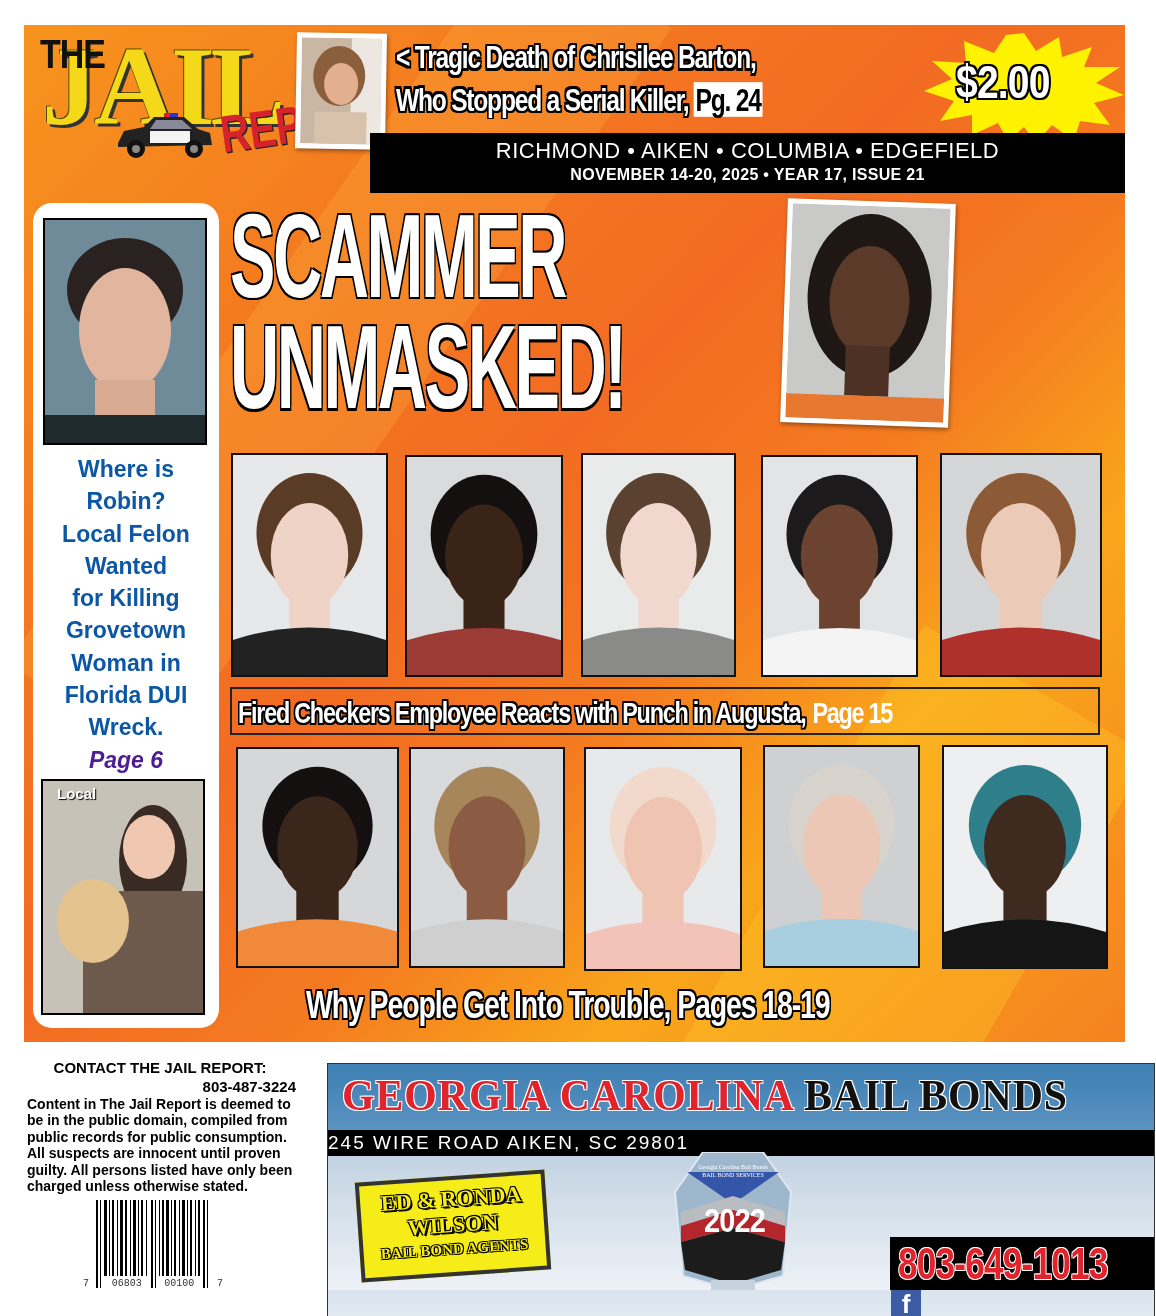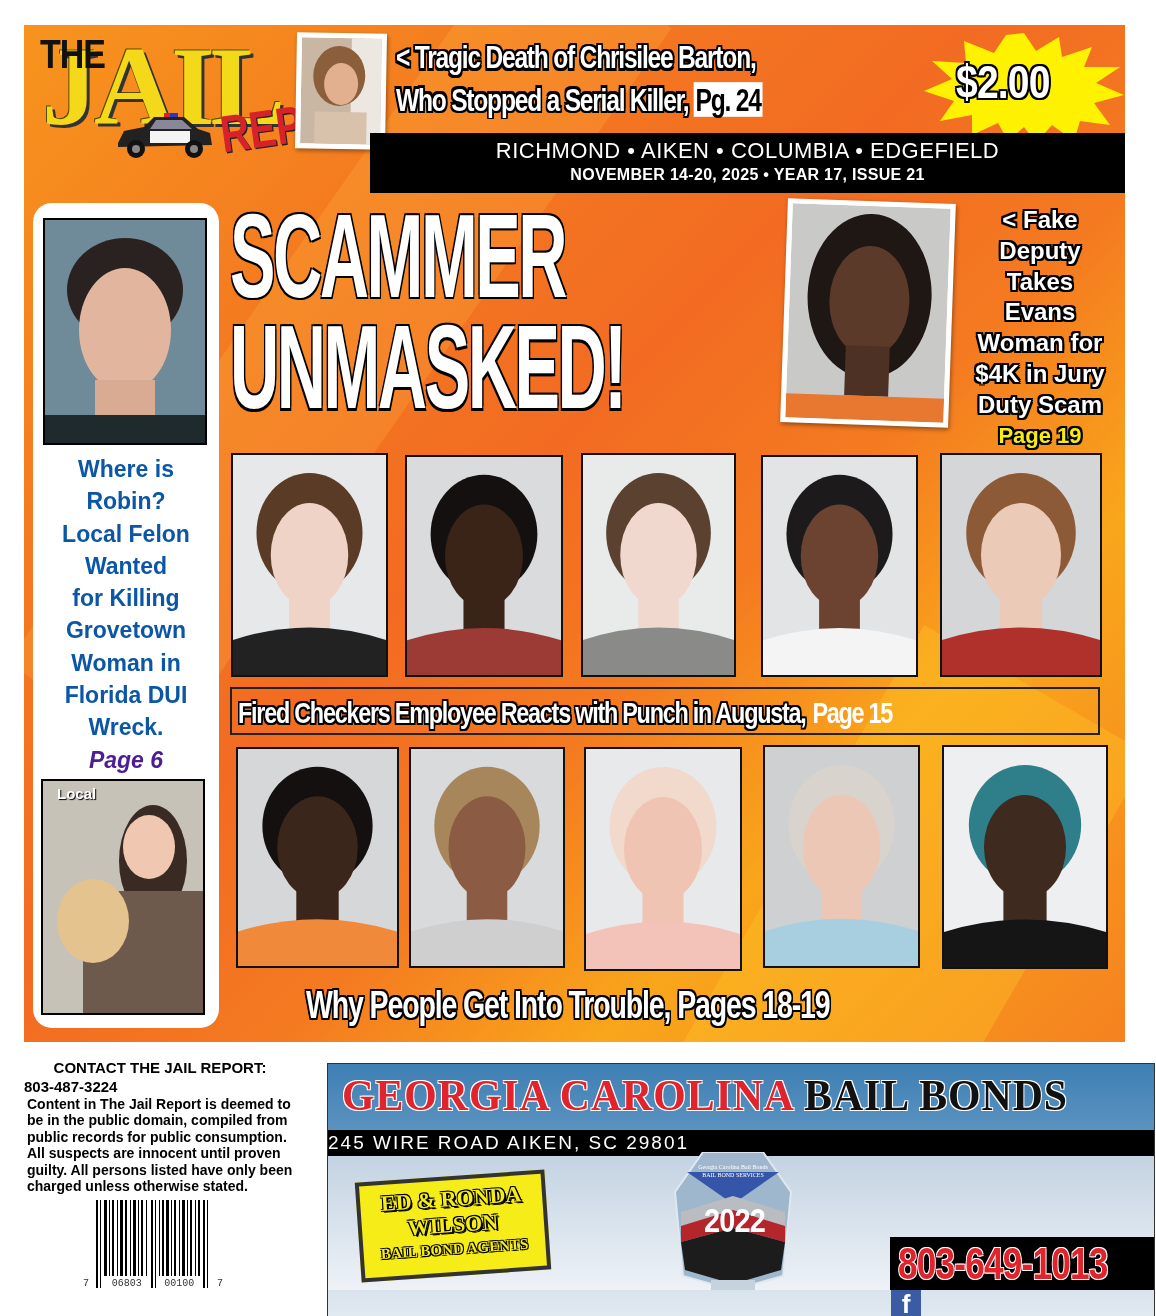--- a/index.html
+++ b/index.html
@@ -47,21 +47,21 @@
   .mug { position: absolute; border: 2px solid #111; }
 
   .banner-fired { left: 206px; top: 662px; width: 870px; height: 48px; border: 2px solid #222; }
   .banner-fired-text { left: 6px; top: 4px; font-size: 30px; line-height: 40px; letter-spacing: -1.6px; transform: scaleX(0.78); transform-origin: left top; white-space: nowrap; }
 
   .why-people { left: 282px; top: 958px; font-size: 38px; line-height: 44px; letter-spacing: -1.5px; transform: scaleX(0.75); transform-origin: left top; white-space: nowrap; }
 
   
   .contact { position: absolute; left: 24px; top: 1058px; width: 272px; }
   .contact-title { font-weight: 700; font-size: 15px; text-align: center; line-height: 19px; }
-  .contact-phone { font-weight: 700; font-size: 15px; text-align: left; line-height: 19px; }
+  .contact-phone { font-weight: 700; font-size: 15px; text-align: right; line-height: 19px; }
   .contact-body { font-weight: 700; font-size: 14px; line-height: 16.4px; padding-left: 3px; }
   .barcode { position: absolute; left: 90px; top: 1200px; width: 130px; height: 88px; }
   .barcode-nums { position: absolute; left: 83px; top: 1278px; width: 140px; font-family: "Liberation Mono", monospace; font-size: 10px; color: #333; display: flex; justify-content: space-between; }
 
   .ad { position: absolute; left: 298px; top: 1063px; width: 828px; height: 284px; border: 1px solid #333; overflow: hidden;
     background: linear-gradient(#3e7fb4 0%, #6fa0c8 40%, #c9d8e6 60%, #e9eff5 100%); margin-left: 29px; }
   .ad-title { position: absolute; left: 14px; top: 6px; font-family: "Liberation Serif", serif; font-weight: 900; font-size: 44px; letter-spacing: 1px; white-space: nowrap; transform: scaleX(0.95); transform-origin: left top; }
   .ad-red { color: #e1242b; text-shadow: -1px -1px 0 #fff, 1px -1px 0 #fff, -1px 1px 0 #fff, 1px 1px 0 #fff; }
   .ad-black { color: #111; text-shadow: -1px -1px 0 #fff, 1px -1px 0 #fff, -1px 1px 0 #fff, 1px 1px 0 #fff; }
   .ad-address-bar { position: absolute; left: 0; top: 66px; width: 100%; height: 26px; background: #000; color: #fff; text-align: left; font-size: 19px; line-height: 26px; letter-spacing: 2px; }
@@ -166,30 +166,20 @@
   <div class="abs cover-photo" style="left:760px;top:176px;width:168px;height:224px;transform:rotate(2deg);">
     <svg class="photo-inner" viewBox="0 0 158 214" preserveAspectRatio="none">
       <rect width="158" height="214" fill="#c9c9c8"></rect>
       <ellipse cx="80" cy="90" rx="62" ry="82" fill="#1f1714"></ellipse>
       <ellipse cx="80" cy="95" rx="40" ry="55" fill="#5b3a2a"></ellipse>
       <rect x="58" y="140" width="44" height="50" fill="#4d3124"></rect>
       <rect x="0" y="190" width="158" height="24" fill="#e8772f"></rect>
     </svg>
   </div>
 
-  <div class="abs outline-text fake-deputy">
-    <div>&lt; Fake</div>
-    <div>Deputy</div>
-    <div>Takes</div>
-    <div>Evans</div>
-    <div>Woman for</div>
-    <div>$4K in Jury</div>
-    <div>Duty Scam</div>
-    <div class="page19">Page 19</div>
-  </div>
 
   <div id="row1">
       <div class="mug" title="young man, brown hair, dark shirt" style="left: 207px; top: 428px; width: 157px; height: 224px;"><svg width="100%" height="100%" viewBox="0 0 150 220" preserveAspectRatio="none">
       <rect width="150" height="220" fill="#e6e8ea"></rect>
       <ellipse cx="75" cy="78" rx="52" ry="60" fill="#5a3b25"></ellipse>
       <ellipse cx="75" cy="100" rx="38" ry="52" fill="#efd3c6"></ellipse>
       <rect x="55" y="140" width="40" height="40" fill="#efd3c6"></rect>
       <path d="M0 220 L0 185 Q75 160 150 185 L150 220 Z" fill="#222"></path>
     </svg></div>
       <div class="mug" title="young man, bandage on forehead, red shirt" style="left: 381px; top: 430px; width: 158px; height: 222px;"><svg width="100%" height="100%" viewBox="0 0 150 220" preserveAspectRatio="none">

